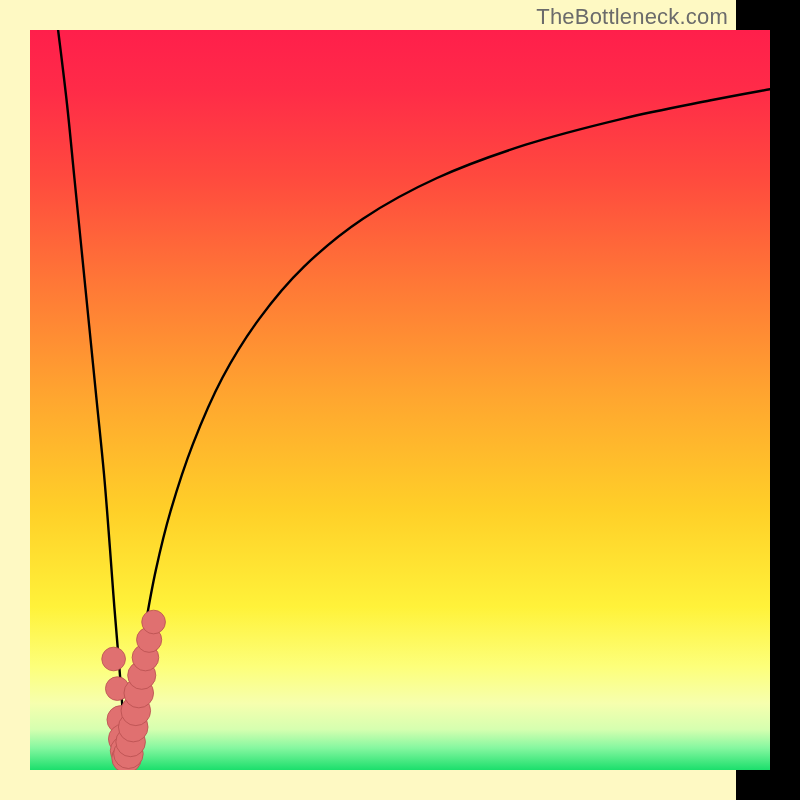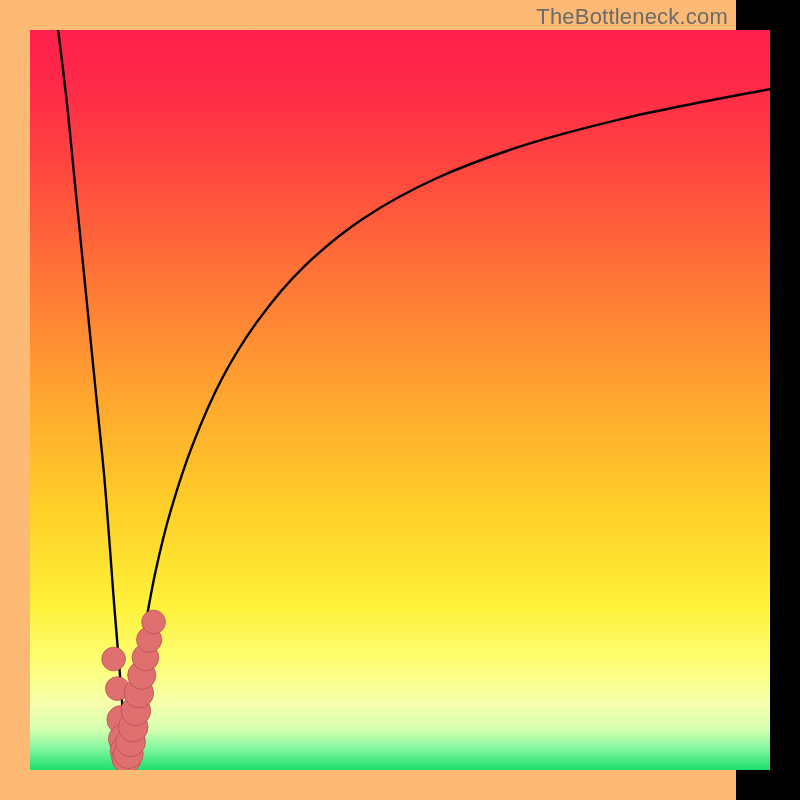--- a/index.html
+++ b/index.html
@@ -8,21 +8,21 @@
     width: 800px;
     height: 800px;
     overflow: hidden;
     background: #000;
     font-family: Arial, Helvetica, sans-serif;
   }
   .frame {
     position: relative;
     width: 736px;
     height: 800px;
-    background: #fdba74;
+    background: #fef9c3;
   }
   .plot {
     position: absolute;
     left: 30px;
     top: 30px;
     width: 740px;
     height: 740px;
     overflow: hidden;
   }
   .watermark {

